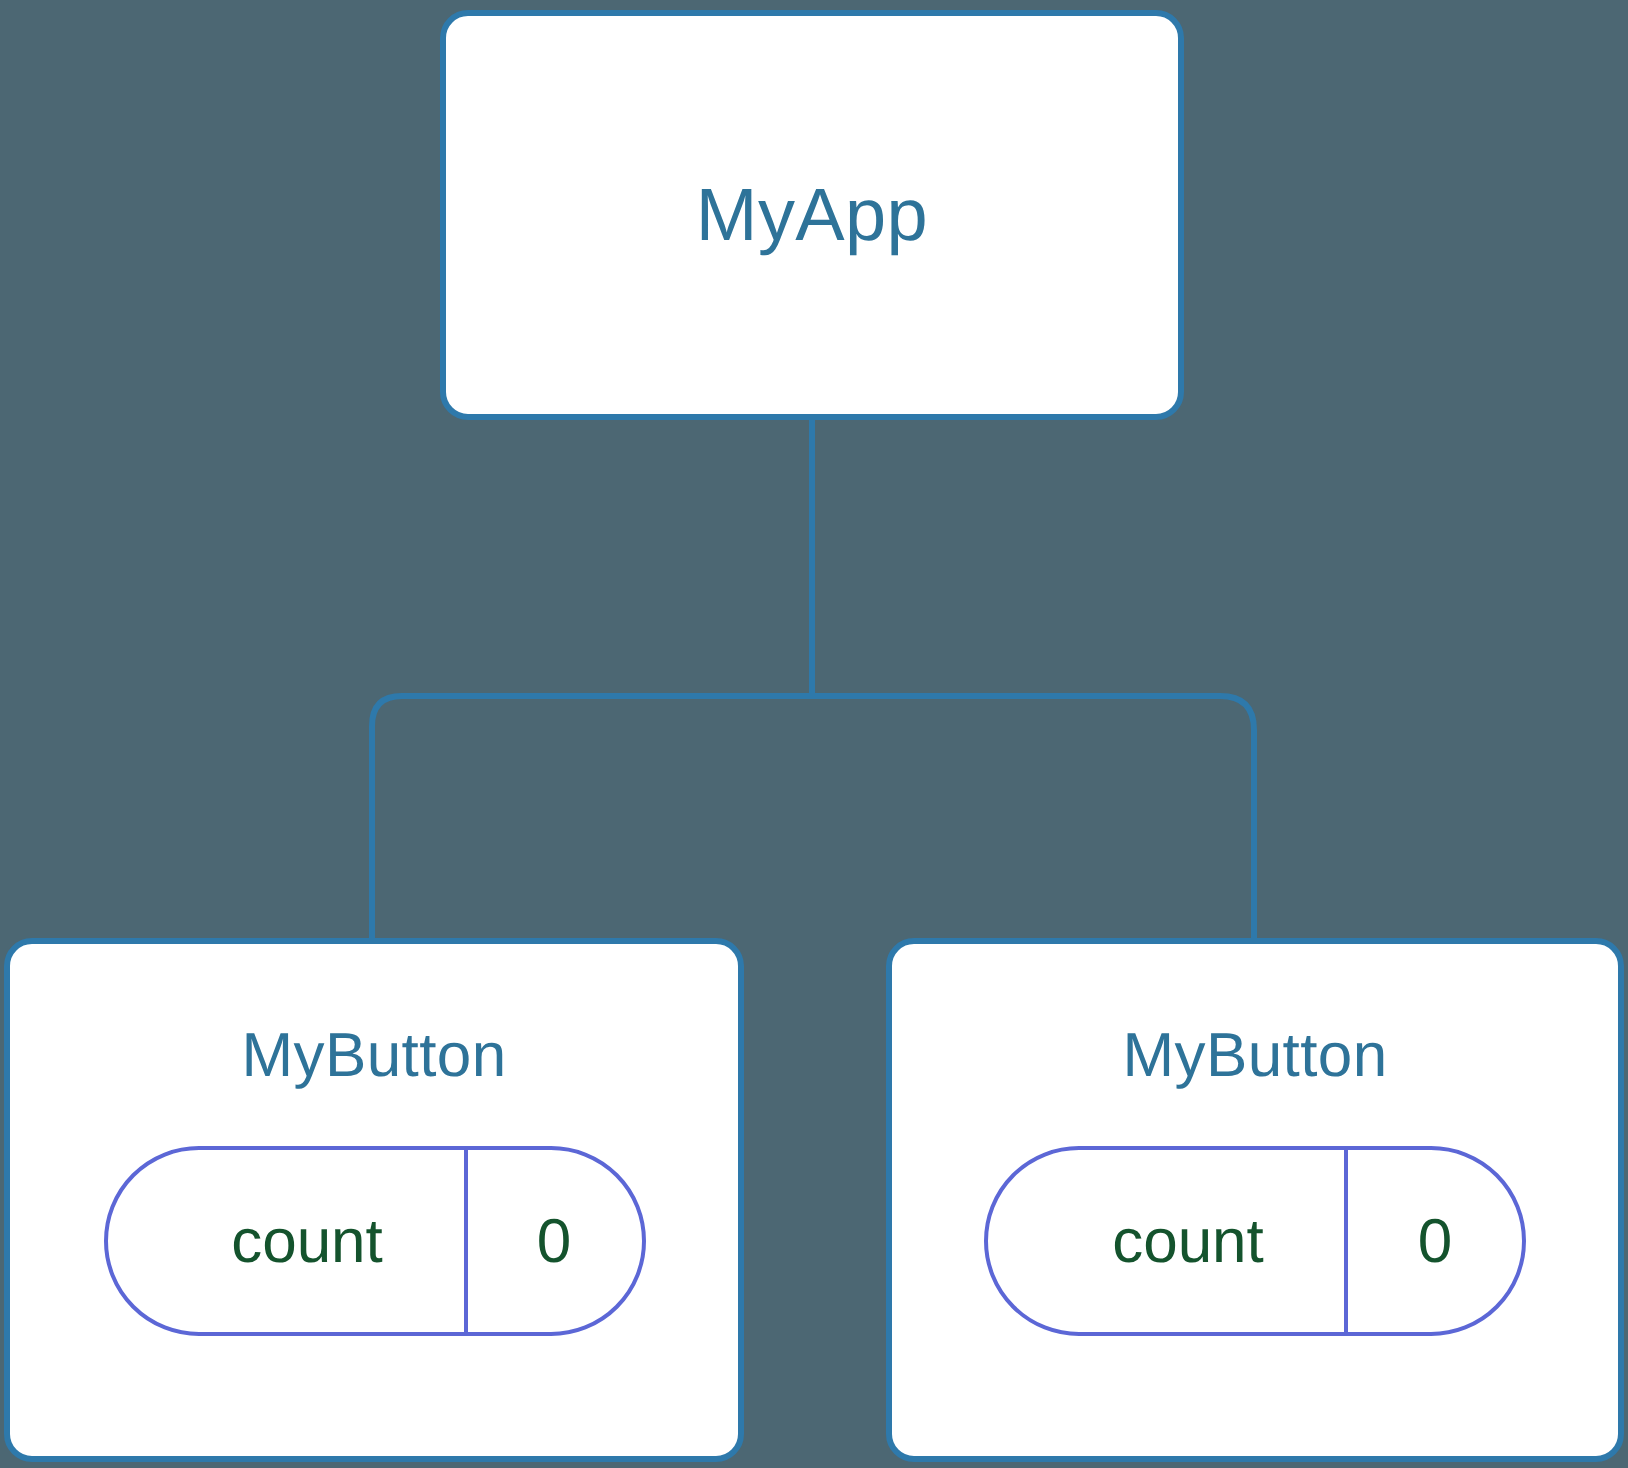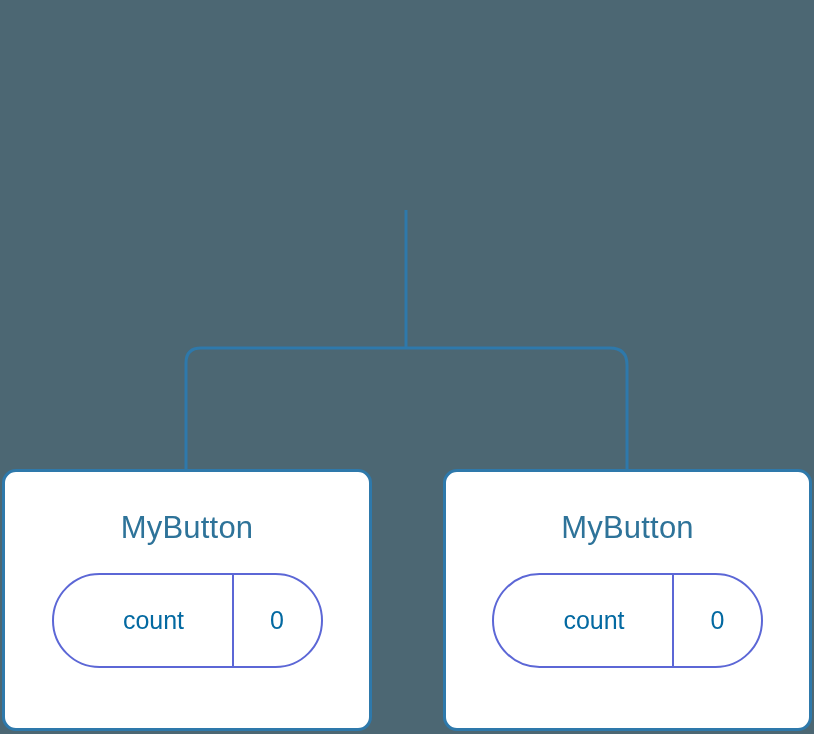--- a/index.html
+++ b/index.html
@@ -94,22 +94,22 @@
     background: #ffffff;
     box-sizing: border-box;
     overflow: hidden;
   }
 
   .pill-key,
   .pill-value {
     display: flex;
     align-items: center;
     justify-content: center;
-    color: #0369a1;
-    font-size: 25px;
+    color: #14532d;
+    font-size: 31px;
     line-height: 1;
     white-space: nowrap;
     box-sizing: border-box;
   }
 
   .pill-key {
     width: 178px;
     padding-left: 22px;
   }
 
@@ -123,20 +123,23 @@
 
 <div id="stage">
 
   <svg id="connectors" viewBox="0 0 814 734" width="814" height="734" aria-hidden="true">
 
     <path d="M 406 210 L 406 348" fill="none" stroke="#2e79ab" stroke-width="3"></path>
 
     <path d="M 186 469 L 186 363 Q 186 348 201 348 L 610 348 Q 627 348 627 365 L 627 469" fill="none" stroke="#2e79ab" stroke-width="3"></path>
   </svg>
 
+  <div class="node node-root">
+    <div class="node-title">MyApp</div>
+  </div>
 
   <div class="node node-child-left">
     <div class="node-title">MyButton</div>
     <div class="state-pill">
       <div class="pill-key">count</div>
       <div class="pill-value">0</div>
     </div>
   </div>
 
   <div class="node node-child-right">

